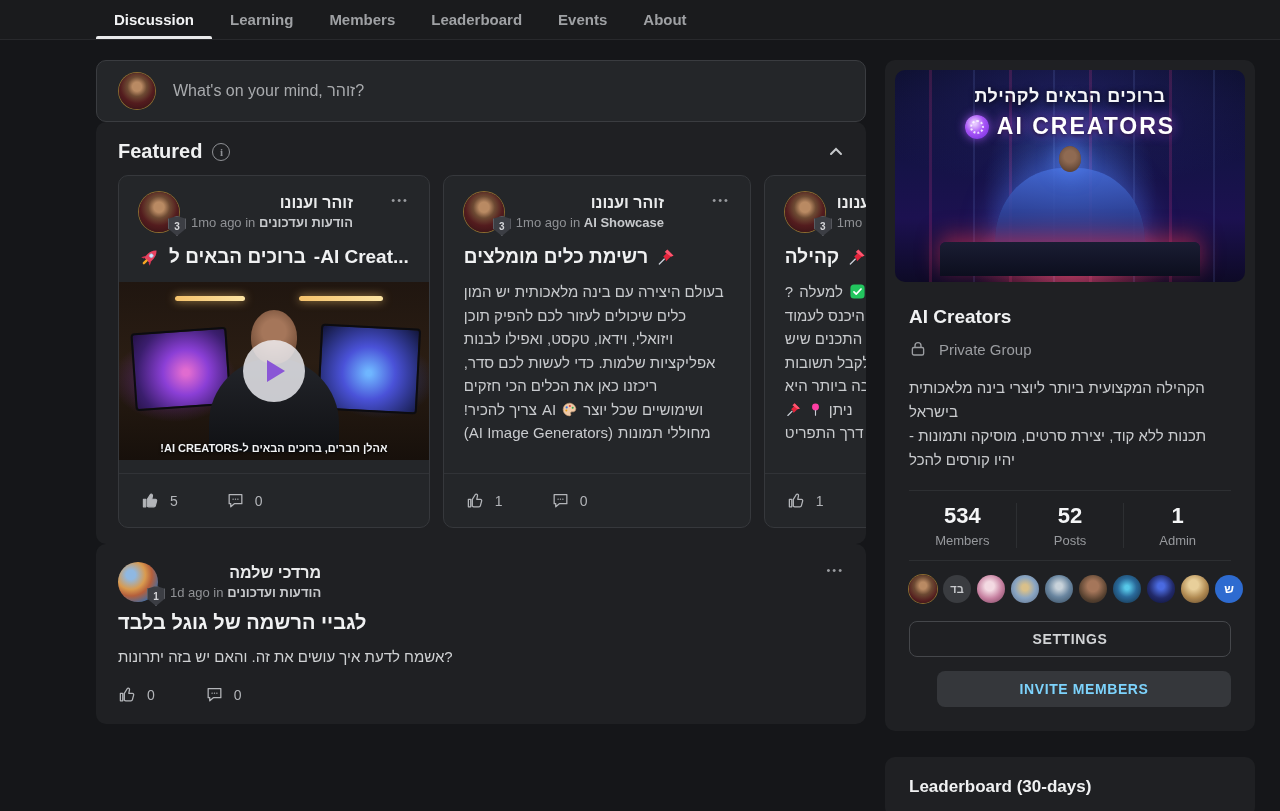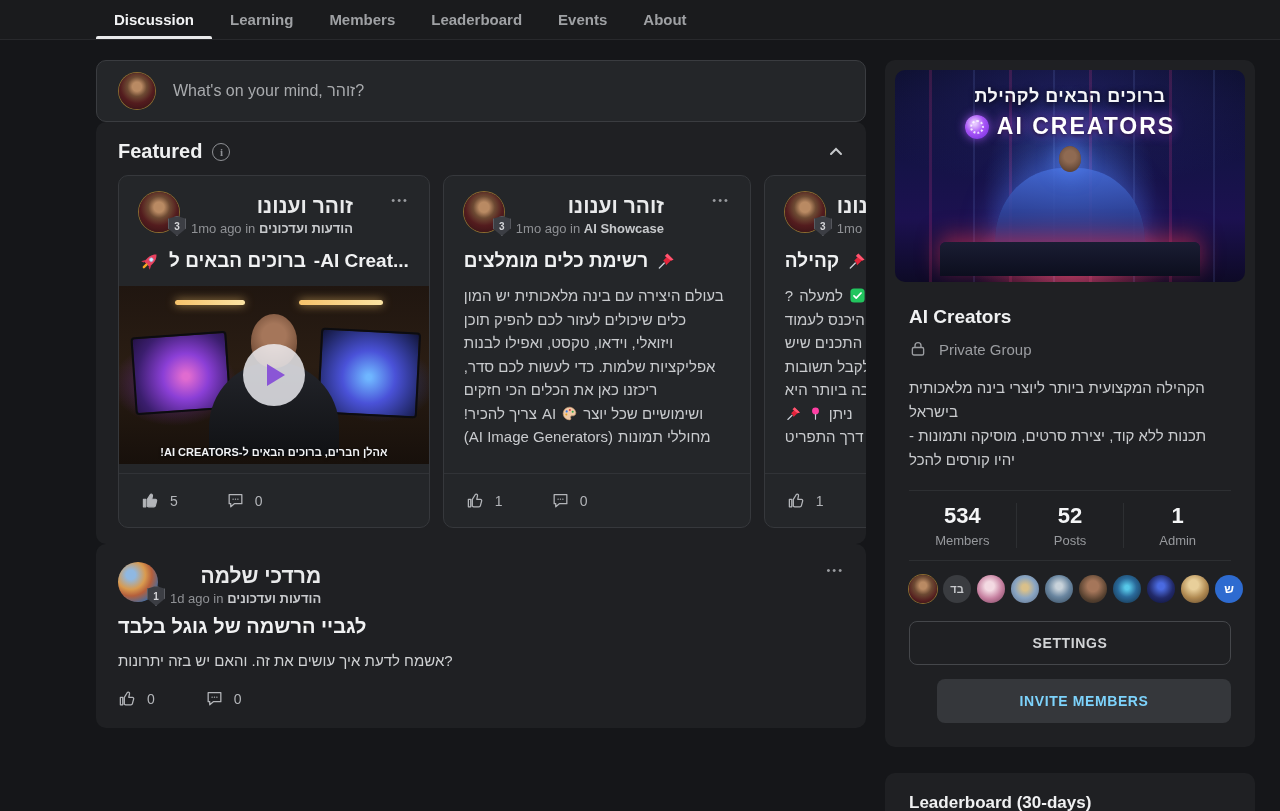--- a/index.html
+++ b/index.html
@@ -40,21 +40,21 @@
   .info-icon { width:18px; height:18px; border:1.5px solid #8f9195; border-radius:50%;
                color:#8f9195; font-size:11px; font-weight:700; display:flex; align-items:center;
                justify-content:center; margin-left:10px; font-family:"Liberation Serif","DejaVu Serif",serif; }
   .collapse { margin-left:auto; color:#c6c8cb; display:flex; }
 
   .carousel { display:flex; gap:13px; padding-left:22px; overflow:hidden; height:353px; }
   .fcard { flex:0 0 308px; background:#242629; border:1px solid #36383c; border-radius:10px;
            padding:16px 20px 0; display:flex; flex-direction:column; }
   .fcard-head { display:flex; gap:12px; align-items:flex-start; }
   .head-texts { display:flex; flex-direction:column; gap:3px; padding-top:2px; min-width:0; }
-  .author { font-size:21px; font-weight:700; color:#e9eaeb; white-space:nowrap; }
+  .author { font-size:16px; font-weight:700; color:#e9eaeb; white-space:nowrap; }
   .meta { font-size:13px; color:#8f9195; white-space:nowrap; }
   .meta b { color:#c7c9cc; font-weight:700; }
   .more { margin-left:auto; color:#9a9ca0; font-size:11px; letter-spacing:2px; cursor:pointer; padding-top:2px; }
   .badge { position:absolute; right:-7px; bottom:-4px; width:18px; height:20px;
            background:#3c3e44; border:1px solid #5a5c62; color:#d4d5d8; font-size:10px; font-weight:700;
            display:flex; align-items:center; justify-content:center;
            clip-path:polygon(50% 0,100% 14%,100% 62%,50% 100%,0 62%,0 14%); }
   .fcard-title { margin-top:14px; font-size:19px; font-weight:700; color:#f0f1f2;
                  display:flex; align-items:center; gap:8px; white-space:nowrap; }
   .fcard-title .t { overflow:hidden; }
@@ -155,21 +155,21 @@
   .mav2 { background:#3a3c40; color:#c9cbce; }
   .mav3 { background:radial-gradient(circle at 45% 40%, #f3d9e2 20%, #c680a0 55%, #6e3a55 100%); }
   .mav4 { background:radial-gradient(circle at 50% 45%, #d9c08a 15%, #8aa5c2 50%, #5a6e8a 100%); }
   .mav5 { background:radial-gradient(circle at 50% 40%, #c8d2da 15%, #6a86a0 50%, #32465a 100%); }
   .mav6 { background:radial-gradient(circle at 50% 40%, #a5765a 25%, #55402f 65%, #2c2420 100%); }
   .mav7 { background:radial-gradient(circle at 50% 45%, #57c8e8 10%, #2a6a9a 45%, #12283c 100%); }
   .mav8 { background:radial-gradient(circle at 50% 40%, #4a6ae0 15%, #222a6a 55%, #0c1030 100%); }
   .mav9 { background:radial-gradient(circle at 45% 35%, #e8cf9a 20%, #b08a52 55%, #5a4228 100%); }
   .mav10 { background:#2e6bd0; color:#fff; font-size:12px; }
   .gbuttons { padding:12px 24px 0; display:flex; flex-direction:column; gap:14px; }
-  .btn { height:44px; border-radius:8px; display:flex; align-items:center; justify-content:center;
+  .btn { height:36px; border-radius:8px; display:flex; align-items:center; justify-content:center;
          font-size:14px; font-weight:700; letter-spacing:.6px; cursor:pointer; }
   .btn-outline { border:1px solid #45474b; color:#d2d4d6; background:transparent; }
   .btn-fill { background:#35373b; color:#7dd3fc;margin-left:28px; }
 
   .lbcard { padding:20px 24px; }
   .lbtitle { font-size:17px; font-weight:700; color:#f0f1f2; }
 
   svg { display:block; }
 </style>
 </head>

